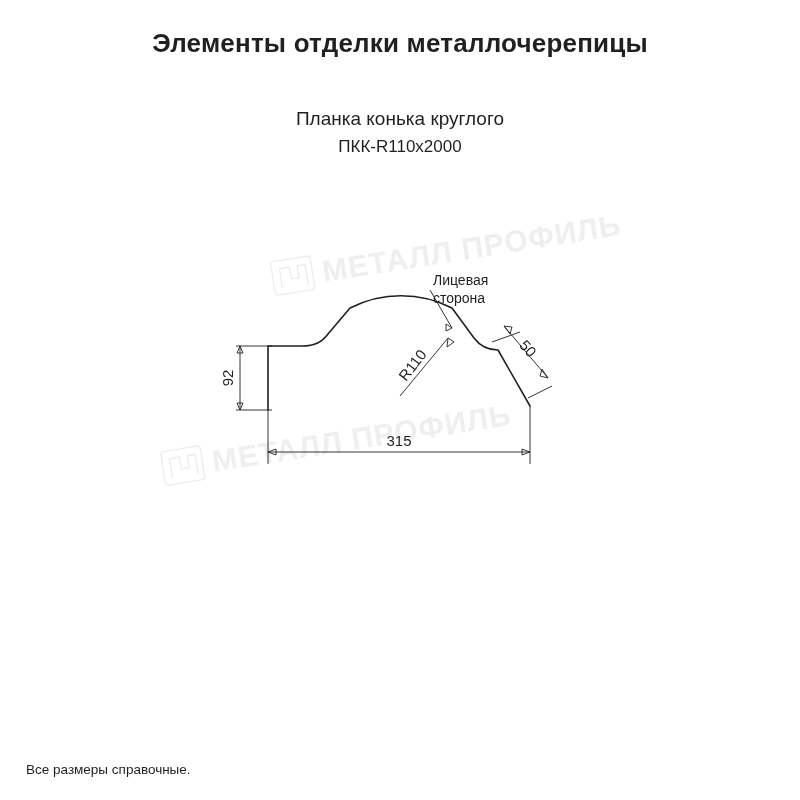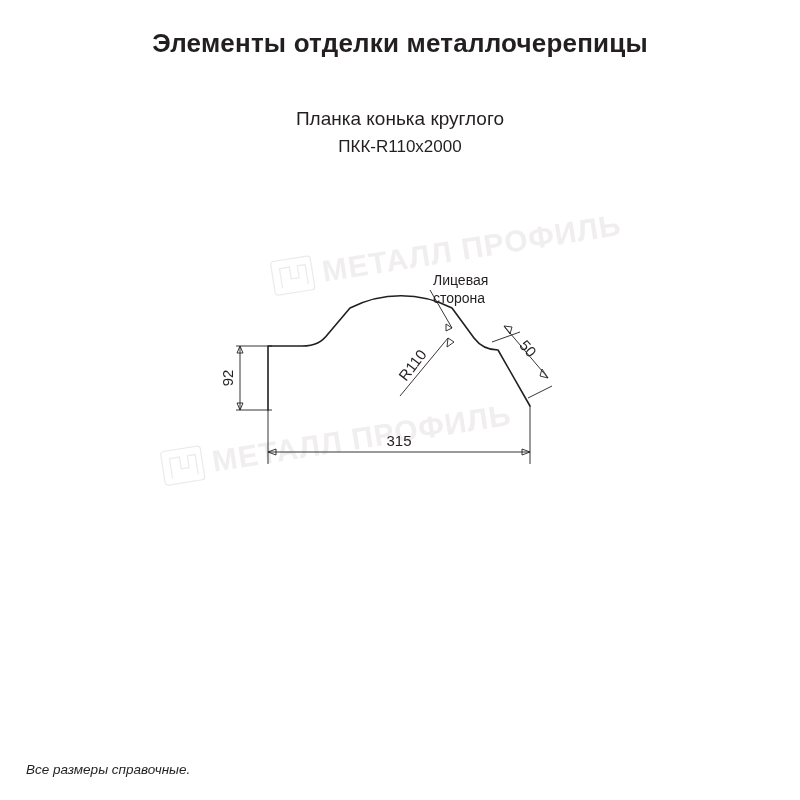--- a/index.html
+++ b/index.html
@@ -54,21 +54,20 @@
   }
   .footer {
     position: absolute;
     left: 26px;
     bottom: 20px;
     font-size: 13.5px;
     line-height: 20px;
   }
   .footer div {
     white-space: nowrap;
-    font-style: italic;
   }
   svg { display: block; }
   .wm {
     fill: none;
     stroke: #eceaea;
     stroke-width: 1.2;
   }
   .wmtext {
     font-family: "Liberation Sans", sans-serif;
     font-weight: bold;

